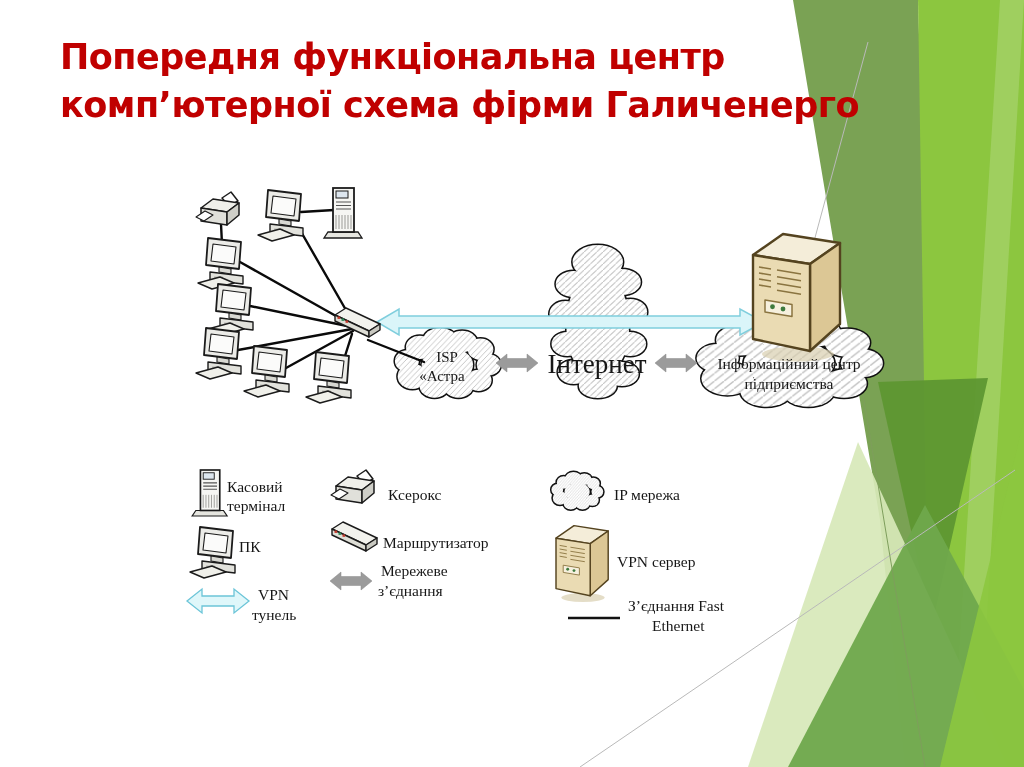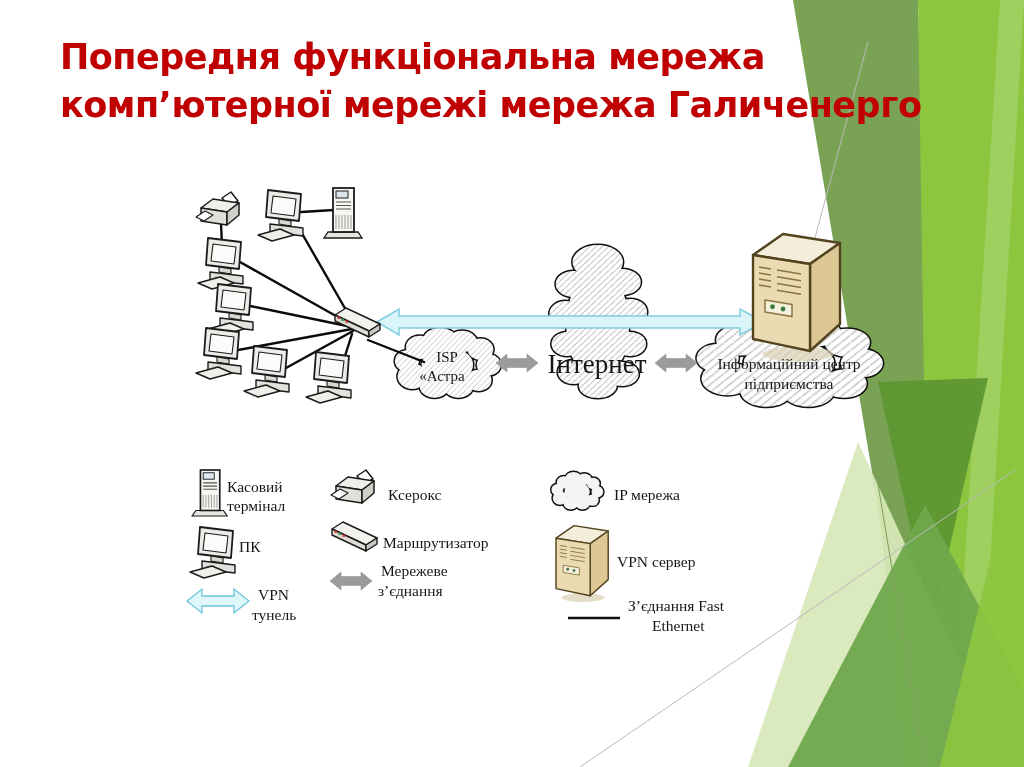--- a/index.html
+++ b/index.html
@@ -40,22 +40,22 @@
     <polygon points="878,382 988,378 932,625" fill="#5E9732" opacity="0.95"></polygon>
     <polygon points="858,442 748,767 1008,767" fill="#D7E8B8" opacity="0.92"></polygon>
     <polygon points="925,505 1024,690 1024,767 788,767" fill="#6FA84C" opacity="0.95"></polygon>
     <polygon points="1024,420 940,767 1024,767" fill="#8CC63F" opacity="0.9"></polygon>
     <line x1="868" y1="42" x2="790" y2="330" stroke="#B9B9B9" stroke-width="1"></line>
     <line x1="1015" y1="470" x2="580" y2="767" stroke="#B9B9B9" stroke-width="1"></line>
     <line x1="862" y1="388" x2="925" y2="767" stroke="#7E9E5C" stroke-width="1"></line>
   </svg>
 
   <div class="slide-title">
-    <div>Попередня функціональна мережа</div>
-    <div>комп’ютерної мережі мережа Галиченерго</div>
+    <div>Попередня функціональна центр</div>
+    <div>комп’ютерної схема фірми Галиченерго</div>
   </div>
 
   <svg class="diagram-svg" viewBox="0 0 1024 767">
     <defs>
       <pattern id="hatch" width="6" height="6" patternUnits="userSpaceOnUse">
         <rect width="6" height="6" fill="#FFFFFF"></rect>
         <path d="M-1,7 L7,-1" stroke="#C4C4C4" stroke-width="1"></path>
       </pattern>
 
       <g id="cloudShape">

